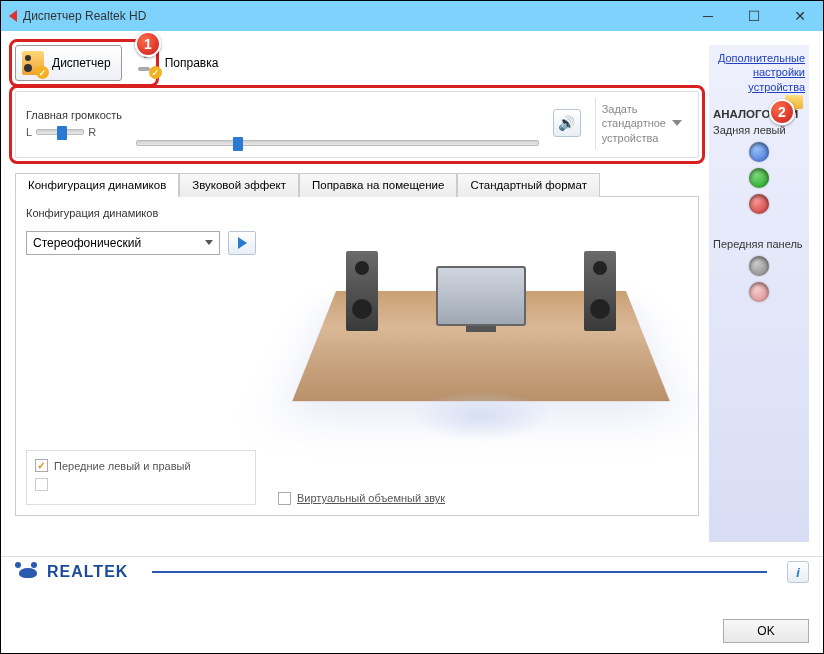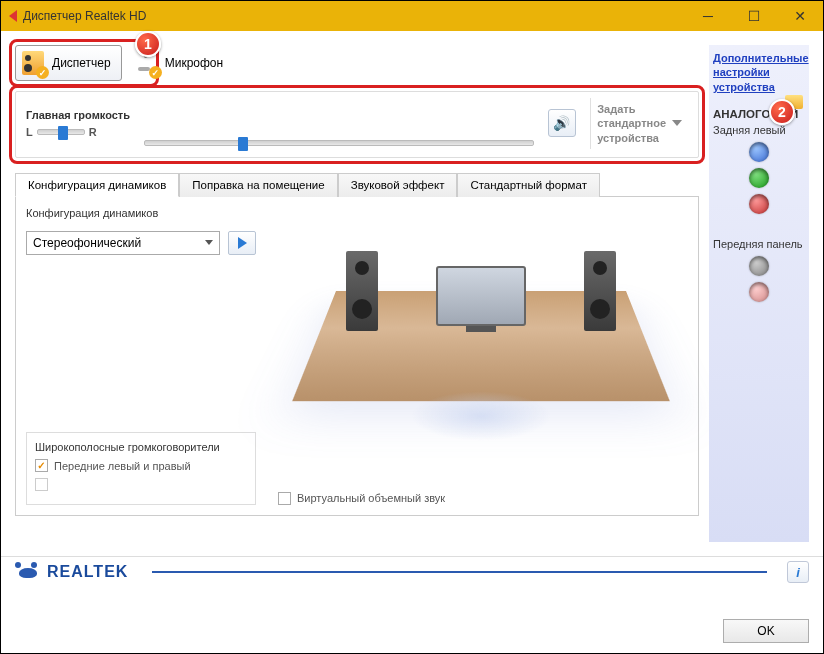--- a/index.html
+++ b/index.html
@@ -1,18 +1,18 @@
 <!DOCTYPE html>
 <html><head>
 <meta charset="utf-8">
 <style>
 * { box-sizing: border-box; margin: 0; padding: 0; font-family: "Segoe UI", Tahoma, sans-serif; }
 body { width: 824px; height: 654px; background: #000; overflow: hidden; }
 .window { width: 822px; height: 652px; margin: 1px; background: #fff; display: flex; flex-direction: column; }
-.titlebar { height: 30px; background: #eab308; display: flex; align-items: center; padding: 0 0 0 8px; color: #333; font-size: 12px; }
+.titlebar { height: 30px; background: #7dd3fc; display: flex; align-items: center; padding: 0 0 0 8px; color: #333; font-size: 12px; }
 .titlebar .back { width: 0; height: 0; border-top: 6px solid transparent; border-bottom: 6px solid transparent; border-right: 8px solid #d33; margin-right: 6px; }
 .titlebar .title { flex: 1; }
 .titlebar .ctrl { width: 46px; height: 30px; display: flex; align-items: center; justify-content: center; cursor: pointer; color: #333; font-size: 14px; }
 .body { flex: 1; display: flex; padding: 14px; gap: 10px; }
 .main { flex: 1; display: flex; flex-direction: column; }
 .side { width: 100px; background: linear-gradient(180deg,#eef0fc,#d8ddf5); padding: 6px 4px; font-size: 11px; position: relative; }
 
 
 .devtabs { display: flex; gap: 6px; align-items: center; margin-bottom: 10px; position: relative; }
 .devtab { display: flex; align-items: center; gap: 6px; padding: 4px 10px 4px 4px; border: 1px solid #ccc; border-radius: 3px; background: linear-gradient(180deg,#fff,#eef0f5); cursor: pointer; font-size: 12px; }
@@ -24,21 +24,21 @@
 .mic-icon { width: 20px; height: 20px; position: relative; }
 .mic-icon::before { content:''; position:absolute; left:8px; top:2px; width:8px; height:4px; background:#888; border-radius:4px; transform: rotate(-35deg); transform-origin: left; }
 .mic-icon::after { content:''; position:absolute; left:2px; bottom:2px; width:12px; height:4px; background:#aaa; border-radius:2px; }
 .check-badge { position:absolute; right:-3px; bottom:-3px; width:13px; height:13px; background:#f5b020; border-radius:50%; display:flex; align-items:center; justify-content:center; color:#fff; font-size:9px; font-weight:bold; }
 
 
 .outline-red { position: absolute; border: 3px solid #d92020; border-radius: 8px; pointer-events: none; }
 .num-badge { position: absolute; width: 26px; height: 26px; border-radius: 50%; background: radial-gradient(circle at 35% 30%, #ff6a4a, #c91c1c); color: #fff; font-weight: bold; display: flex; align-items: center; justify-content: center; font-size: 14px; border: 2px solid #fff; box-shadow: 0 1px 3px rgba(0,0,0,0.4); z-index: 20; }
 
 
-.volrow { border: 1px solid #ddd; border-radius: 2px; padding: 6px 10px 8px; display: flex; align-items: center; gap: 14px; position: relative; font-weight: bold; }
+.volrow { border: 1px solid #ddd; border-radius: 2px; padding: 6px 10px 8px; display: flex; align-items: center; gap: 14px; position: relative; }
 .volblock { display: flex; flex-direction: column; gap: 2px; }
 .volblock .label { font-size: 11px; color: #333; margin-bottom: 3px; }
 .balwrap { display: flex; align-items: center; gap: 4px; font-size: 11px; color: #555; }
 .slider { height: 6px; background: linear-gradient(180deg,#d0d0d0,#e8e8e8); border: 1px solid #bbb; border-radius: 2px; position: relative; }
 .slider .thumb { position: absolute; top: -4px; width: 10px; height: 14px; background: #2a7ad4; border-radius: 1px; cursor: pointer; }
 .sound-btn { width: 28px; height: 28px; border: 1px solid #b8c4d4; border-radius: 3px; background: linear-gradient(180deg,#fff,#e8eef6); display: flex; align-items: center; justify-content: center; cursor: pointer; color: #2a7ad4; font-size: 14px; }
 .default-dev { font-size: 11px; color: #888; line-height: 1.3; padding: 4px 6px; border-left: 1px solid #e0e0e0; display: flex; align-items: center; gap: 6px; cursor: pointer; }
 .default-dev .arrow { width:0; height:0; border-left:5px solid transparent; border-right:5px solid transparent; border-top:6px solid #888; }
 
 
@@ -66,24 +66,24 @@
 .floor { position: absolute; left: 10px; right: 10px; top: 60px; bottom: 0; background: linear-gradient(180deg,#c9a074,#d9b896 40%,#b8916a); transform: rotateX(55deg); transform-origin: top; box-shadow: 0 20px 40px rgba(100,120,200,0.15); }
 .tv { position: absolute; left: 50%; top: 35px; transform: translateX(-50%); width: 90px; height: 60px; background: linear-gradient(180deg,#cfd6e0,#a0a8b4); border: 2px solid #666; border-radius: 3px; }
 .tv::after { content:''; position:absolute; left:50%; bottom:-8px; transform:translateX(-50%); width:30px; height:6px; background:#555; }
 .spk { position: absolute; width: 32px; height: 80px; background: linear-gradient(180deg,#6a6a6a,#3a3a3a); border-radius: 2px; top: 20px; }
 .spk::before { content:''; position:absolute; left:50%; top:10px; transform:translateX(-50%); width:14px; height:14px; background:#222; border-radius:50%; }
 .spk::after { content:''; position:absolute; left:50%; bottom:12px; transform:translateX(-50%); width:20px; height:20px; background:#222; border-radius:50%; }
 .spk.left { left: 20px; }
 .spk.right { right: 20px; }
 .glow { position:absolute; left:50%; bottom:20px; transform:translateX(-50%); width:140px; height:50px; background: radial-gradient(ellipse,#c8d4f0aa,transparent 70%); }
 
-.virt { display: flex; align-items: center; gap: 6px; font-size: 11px; color: #555; padding: 6px 4px 0; }
-
-
-.side a { color: #2040c0; text-decoration: underline; font-size: 11px; line-height: 1.3; display: block; margin-bottom: 8px; font-weight: bold; }
+.virt { display: flex; align-items: center; gap: 6px; font-size: 11px; color: #555; padding: 6px 4px 0; text-decoration: underline; }
+
+
+.side a { color: #2040c0; text-decoration: underline; font-size: 11px; line-height: 1.3; display: block; margin-bottom: 8px; font-weight: normal; text-align: right; }
 .side .folder { position: absolute; right: 6px; top: 50px; width: 18px; height: 14px; background: linear-gradient(180deg,#ffe080,#f0b030); border-radius: 2px; cursor: pointer; }
 .side-title { font-weight: bold; color: #333; font-size: 11.5px; margin: 14px 0 4px; }
 .side-sub { color: #333; font-size: 11px; margin-bottom: 6px; }
 .jack { width: 20px; height: 20px; border-radius: 50%; margin: 6px auto; box-shadow: inset 0 2px 4px rgba(0,0,0,0.5), 0 0 2px rgba(0,0,0,0.3); cursor: pointer; }
 .jack.blue { background: radial-gradient(circle at 35% 30%, #9bc5ff, #3a6ad0); }
 .jack.green { background: radial-gradient(circle at 35% 30%, #80e080, #1a9a1a); }
 .jack.red { background: radial-gradient(circle at 35% 30%, #ff9a9a, #c03030); }
 .jack.grey { background: radial-gradient(circle at 35% 30%, #d0d0d0, #808080); }
 .jack.pink { background: radial-gradient(circle at 35% 30%, #ffd0d0, #d08888); }
 
@@ -123,21 +123,21 @@
             <div class="check-badge">✓</div>
           </div>
           <span>Диспетчер</span>
         </div>
 
         <div class="devtab" style="border:1px solid transparent; background:transparent;">
           <div class="icon-wrap">
             <div class="mic-icon"></div>
             <div class="check-badge">✓</div>
           </div>
-          <span>Микрофон</span>
+          <span>Поправка</span>
         </div>
       </div>
 
       <div style="position:relative;">
         <div class="outline-red" style="left:-6px; top:-6px; right:-6px; bottom:-6px;"></div>
 
         <div class="volrow">
           <div class="volblock" style="flex:0 0 auto;">
             <div class="label">Главная громкость</div>
             <div class="balwrap">
@@ -163,42 +163,41 @@
               <div>стандартное</div>
               <div>устройства</div>
             </div>
             <div class="arrow"></div>
           </div>
         </div>
       </div>
 
       <div class="cfgtabs">
         <div class="cfgtab active">Конфигурация динамиков</div>
+        <div class="cfgtab">Звуковой эффект</div>
         <div class="cfgtab">Поправка на помещение</div>
-        <div class="cfgtab">Звуковой эффект</div>
         <div class="cfgtab">Стандартный формат</div>
       </div>
 
       <div class="cfgpanel">
         <div class="cfgleft">
           <div class="group-label">Конфигурация динамиков</div>
           <div class="selrow">
             <div class="select">
               <span>Стереофонический</span>
               <div class="chev"></div>
             </div>
             <div class="play-btn">
               <div class="tri"></div>
             </div>
           </div>
 
           <div style="flex:1;"></div>
 
           <div class="wideband">
-            <div class="title">Широкополосные громкоговорители</div>
             <div class="checkrow">
               <div class="checkbox">✓</div>
               <span>Передние левый и правый</span>
             </div>
             <div class="checkrow" style="color:#aaa;">
               <div class="checkbox" style="border-color:#ccc;"></div>
             </div>
           </div>
         </div>
 

